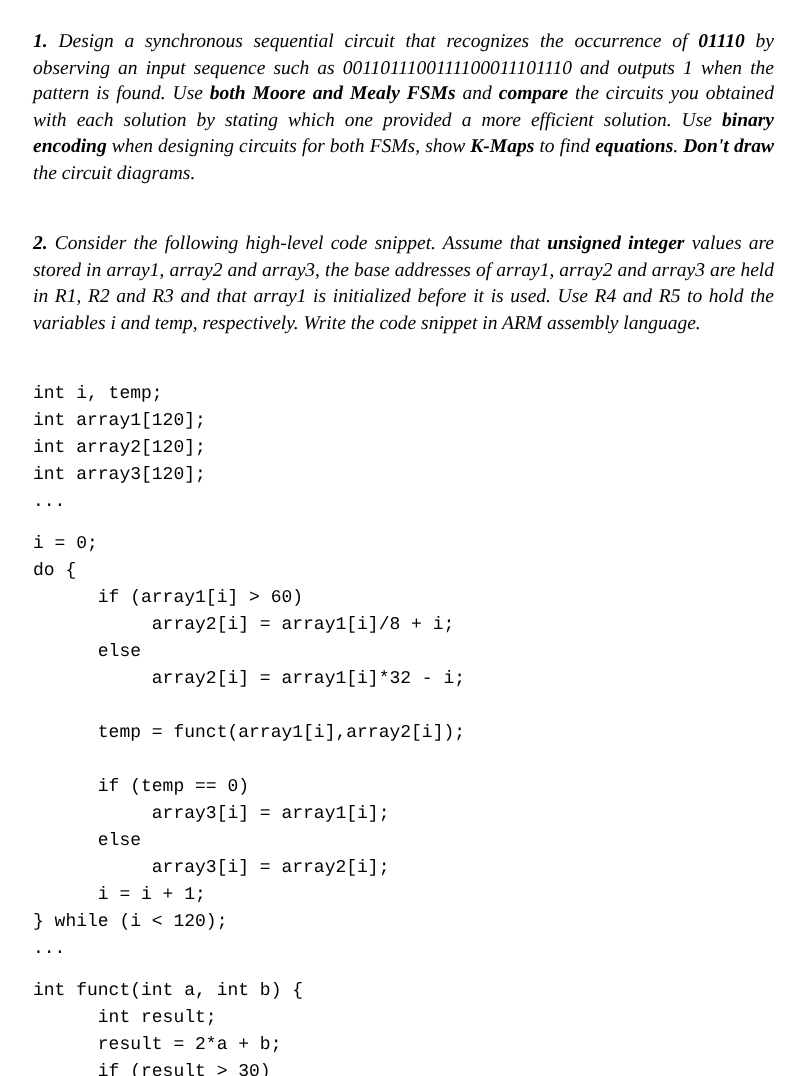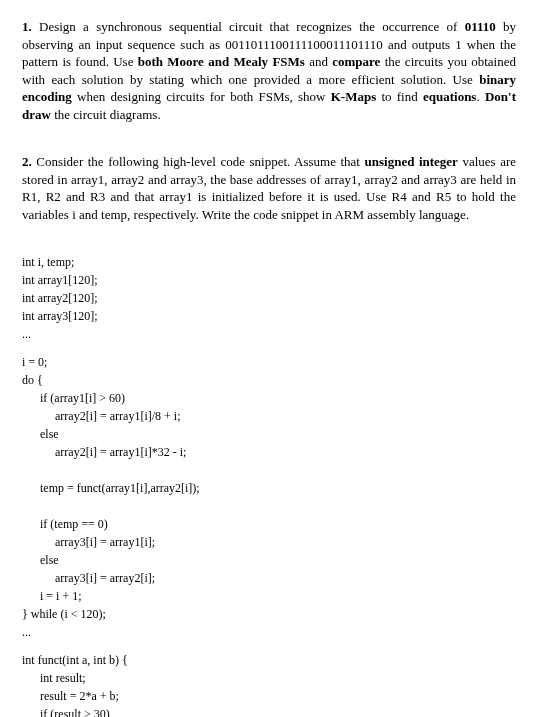--- a/index.html
+++ b/index.html
@@ -9,33 +9,34 @@
       color: #000;
       background: #fff;
       margin: 0;
       padding: 18px 22px;
       width: 538px;
       box-sizing: border-box;
     }
     .question {
       margin-bottom: 30px;
       text-align: justify;
+      font-style: italic;
     }
     .bold {
       font-weight: bold;
     }
     pre {
       font-family: 'Courier New', monospace;
       font-size: 12px;
       line-height: 1.5;
       margin: 10px 0;
       white-space: pre;
     }
     .code-block {
-      font-family: Liberation Serif, serif;
+      font-family: Liberation Mono, monospace;
       font-size: 12px;
       line-height: 1.5;
       white-space: pre;
     }
   </style>
 </head>
 <body>
 
 <div class="question">
   <span class="bold">1.</span><span> Design a synchronous sequential circuit that recognizes the occurrence of </span><span class="bold">01110</span><span> by observing an input sequence such as 0011011100111100011101110 and outputs 1 when the pattern is found. Use </span><span class="bold">both Moore and Mealy FSMs</span><span> and </span><span class="bold">compare</span><span> the circuits you obtained with each solution by stating which one provided a more efficient solution. Use </span><span class="bold">binary encoding</span><span> when designing circuits for both FSMs, show </span><span class="bold">K-Maps</span><span> to find </span><span class="bold">equations</span><span>. </span><span class="bold">Don't draw</span><span> the circuit diagrams.</span>

